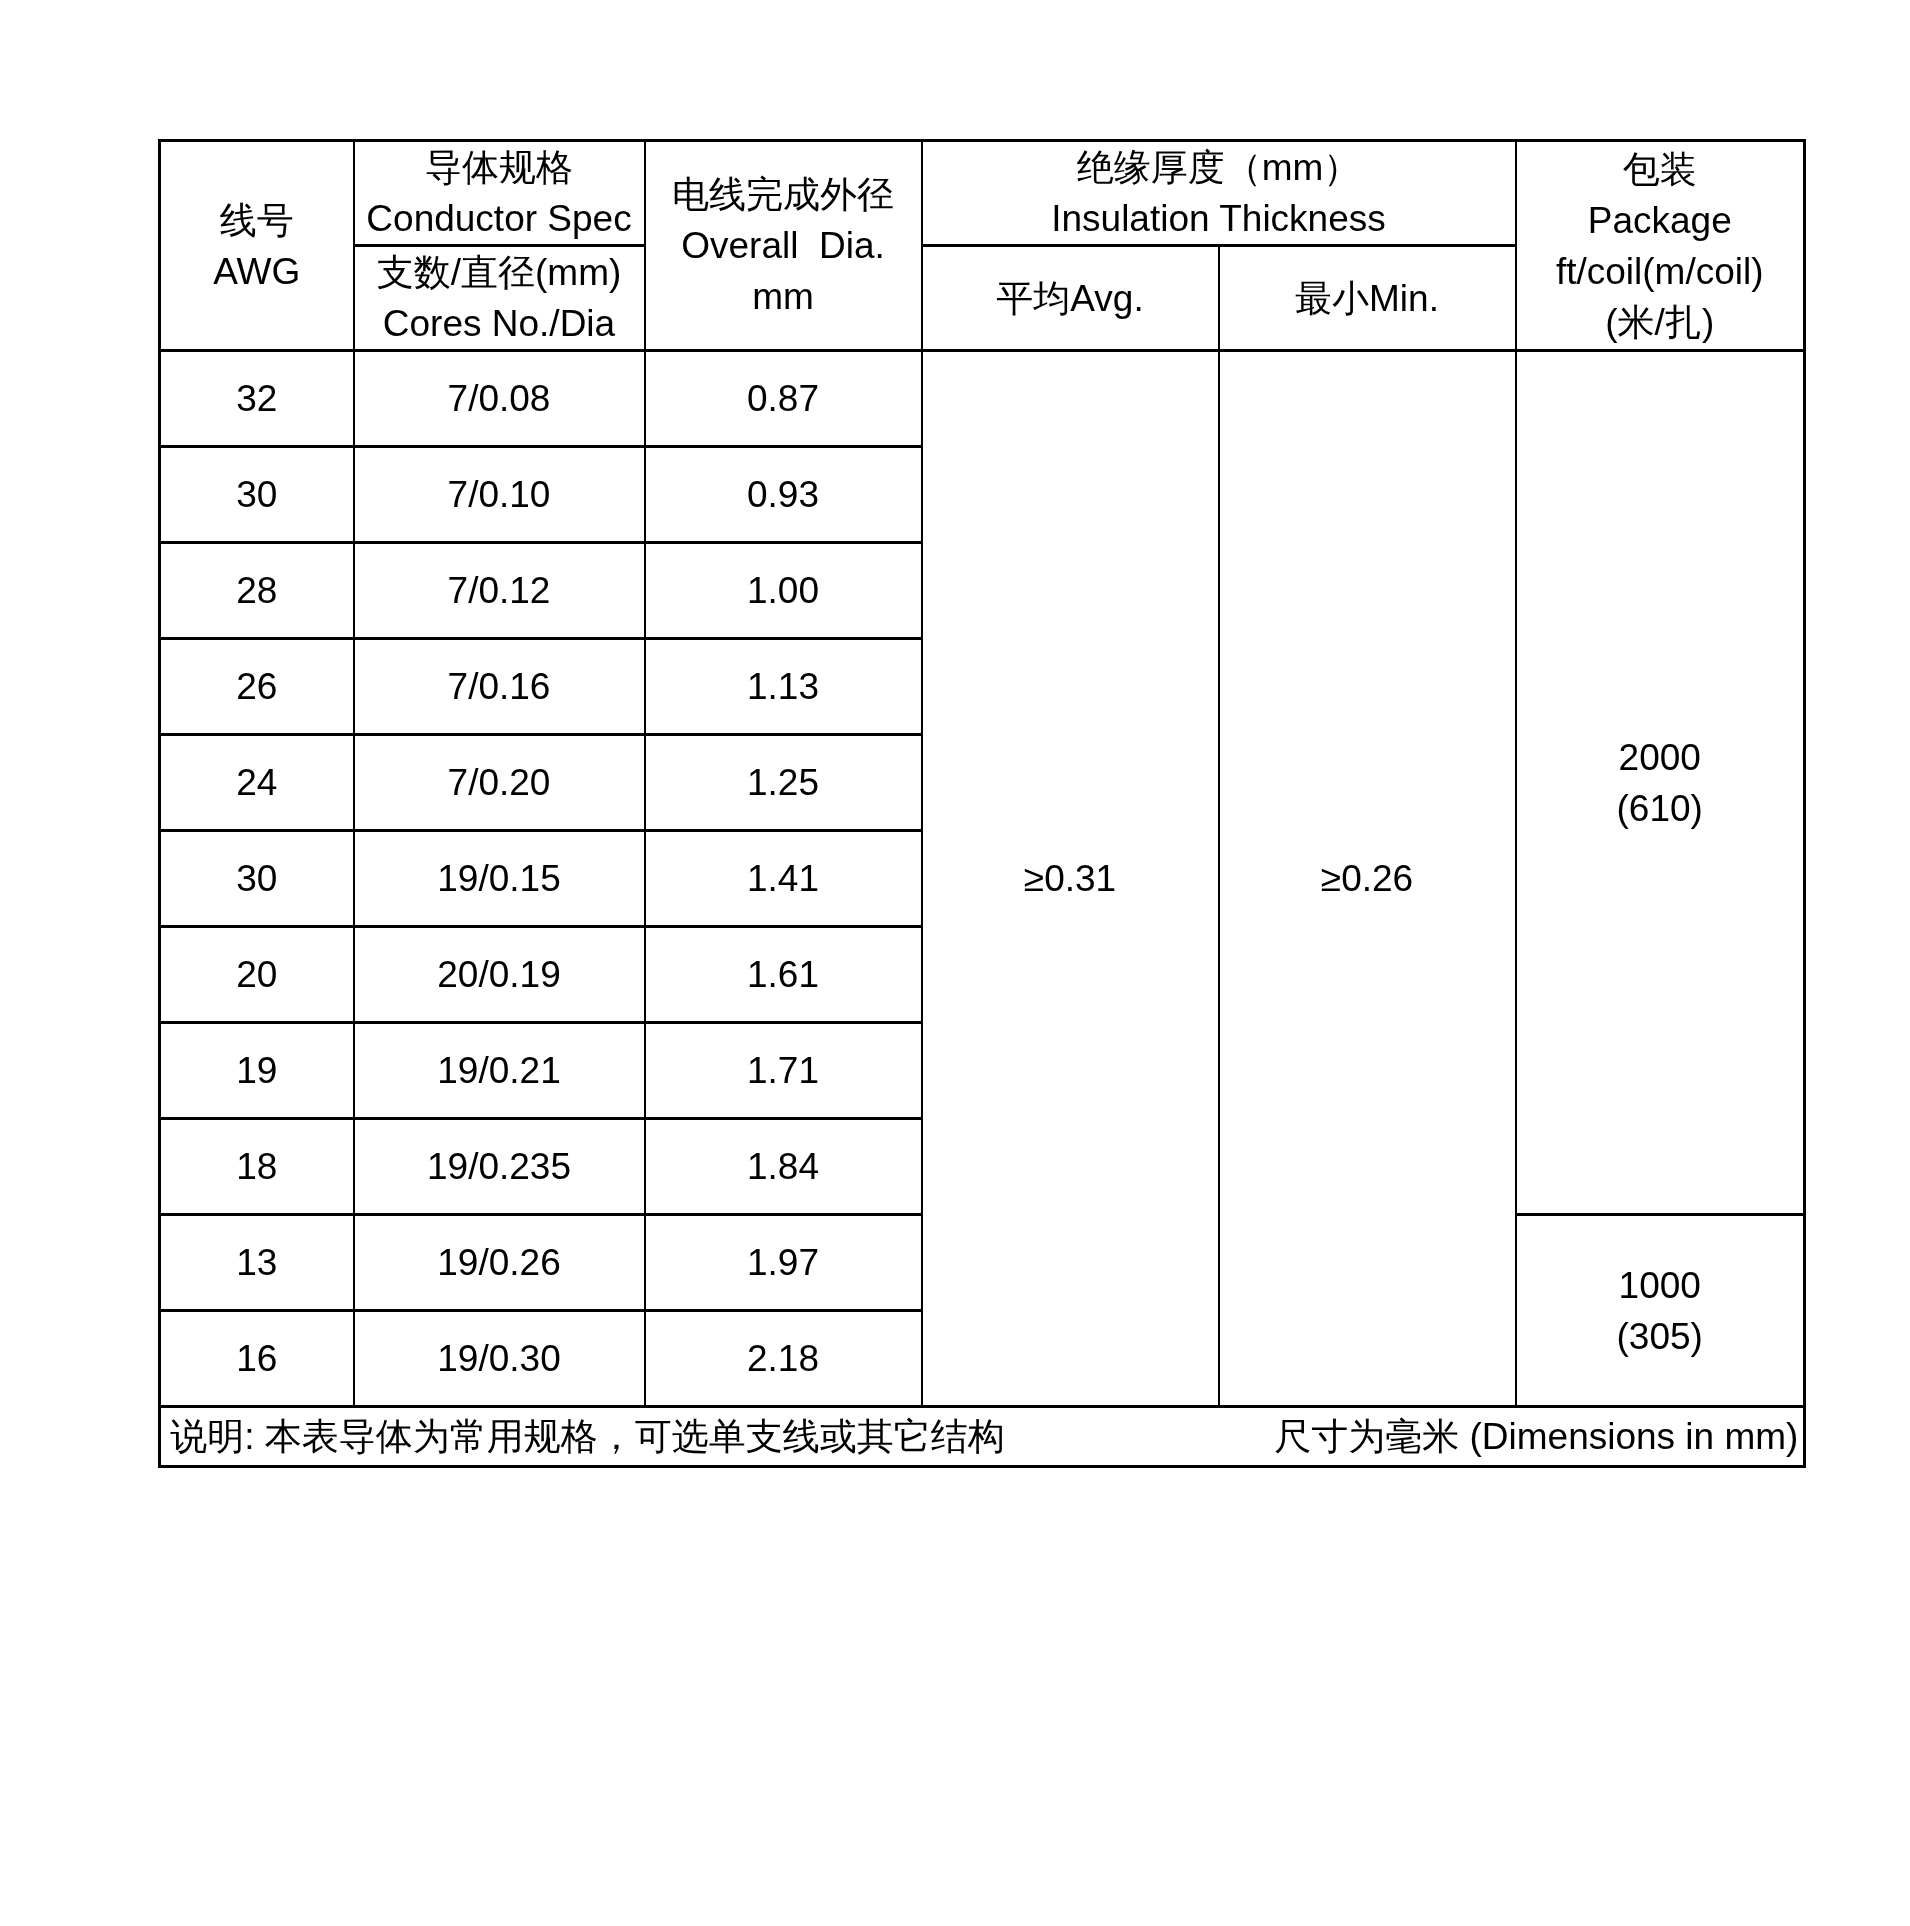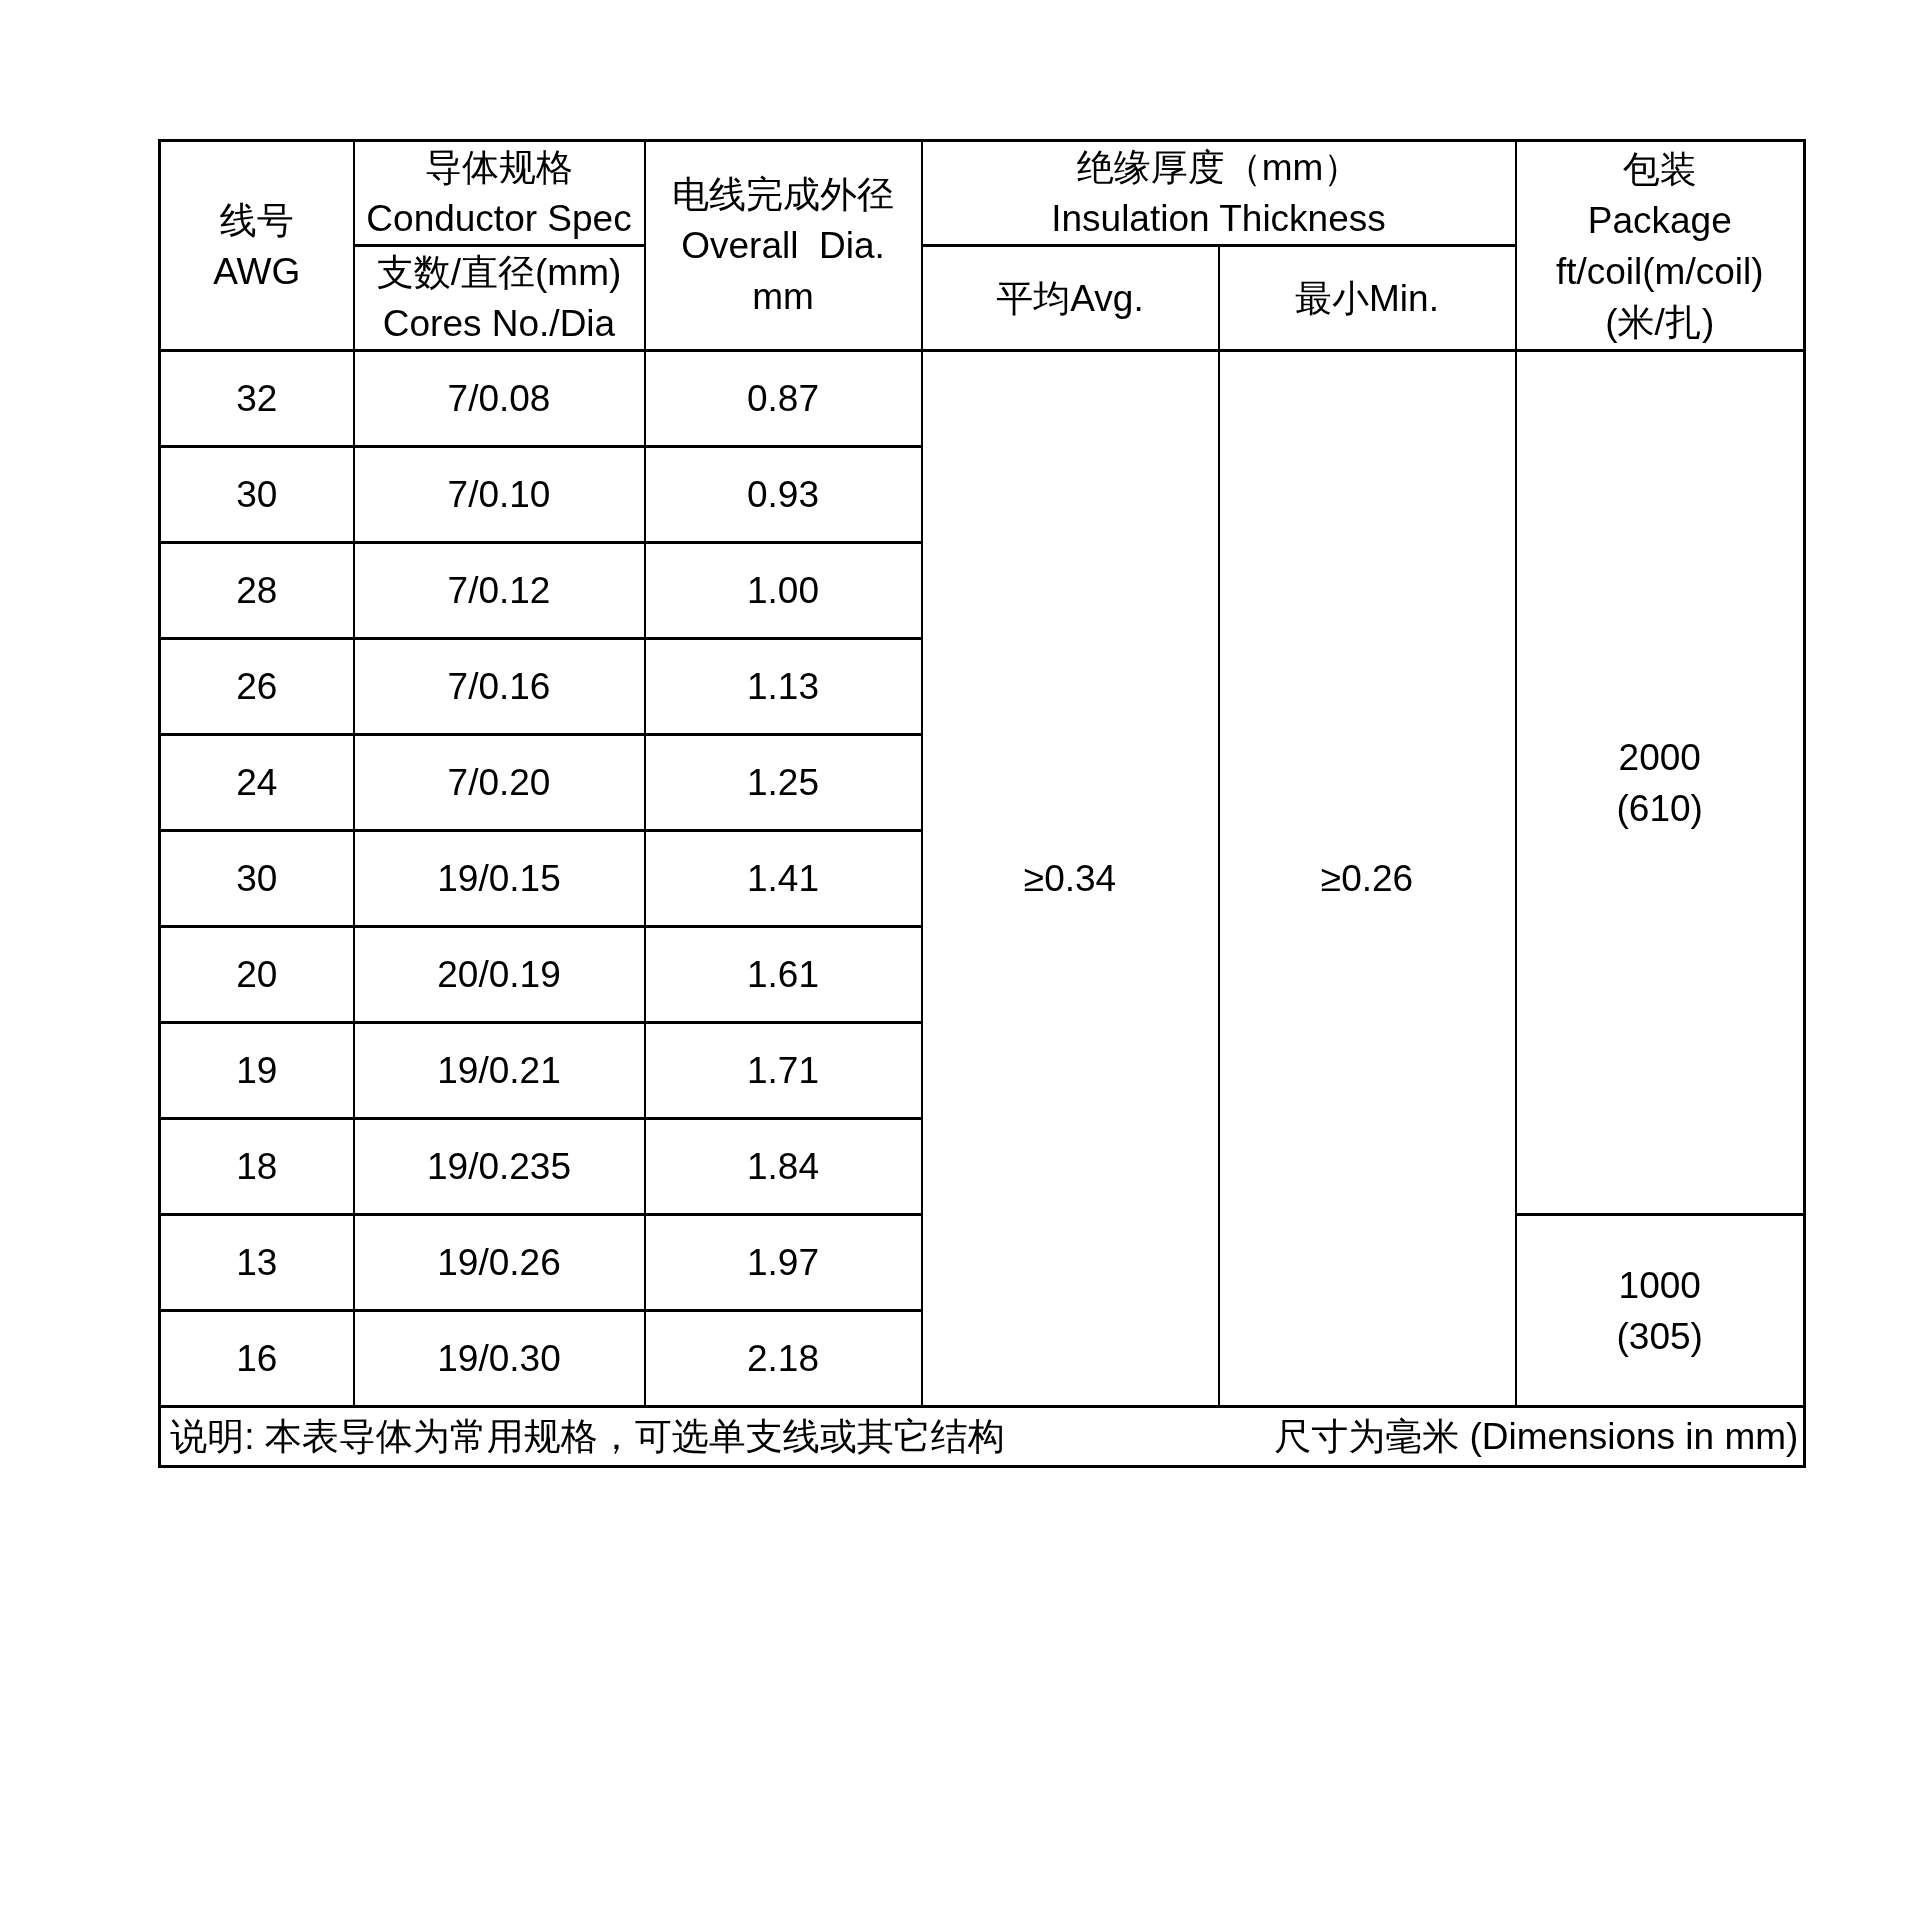--- a/index.html
+++ b/index.html
@@ -115,21 +115,21 @@
       </td>
       <td>
         <span class="line">最小Min.</span>
       </td>
     </tr>
 
     <tr class="datarow">
       <td>32</td>
       <td>7/0.08</td>
       <td>0.87</td>
-      <td rowspan="11">≥0.34</td>
+      <td rowspan="11">≥0.31</td>
       <td rowspan="11">≥0.26</td>
       <td rowspan="9">
         <span class="line">2000</span>
         <span class="line">(610)</span>
       </td>
     </tr>
     <tr class="datarow">
       <td>30</td>
       <td>7/0.10</td>
       <td>0.93</td>

